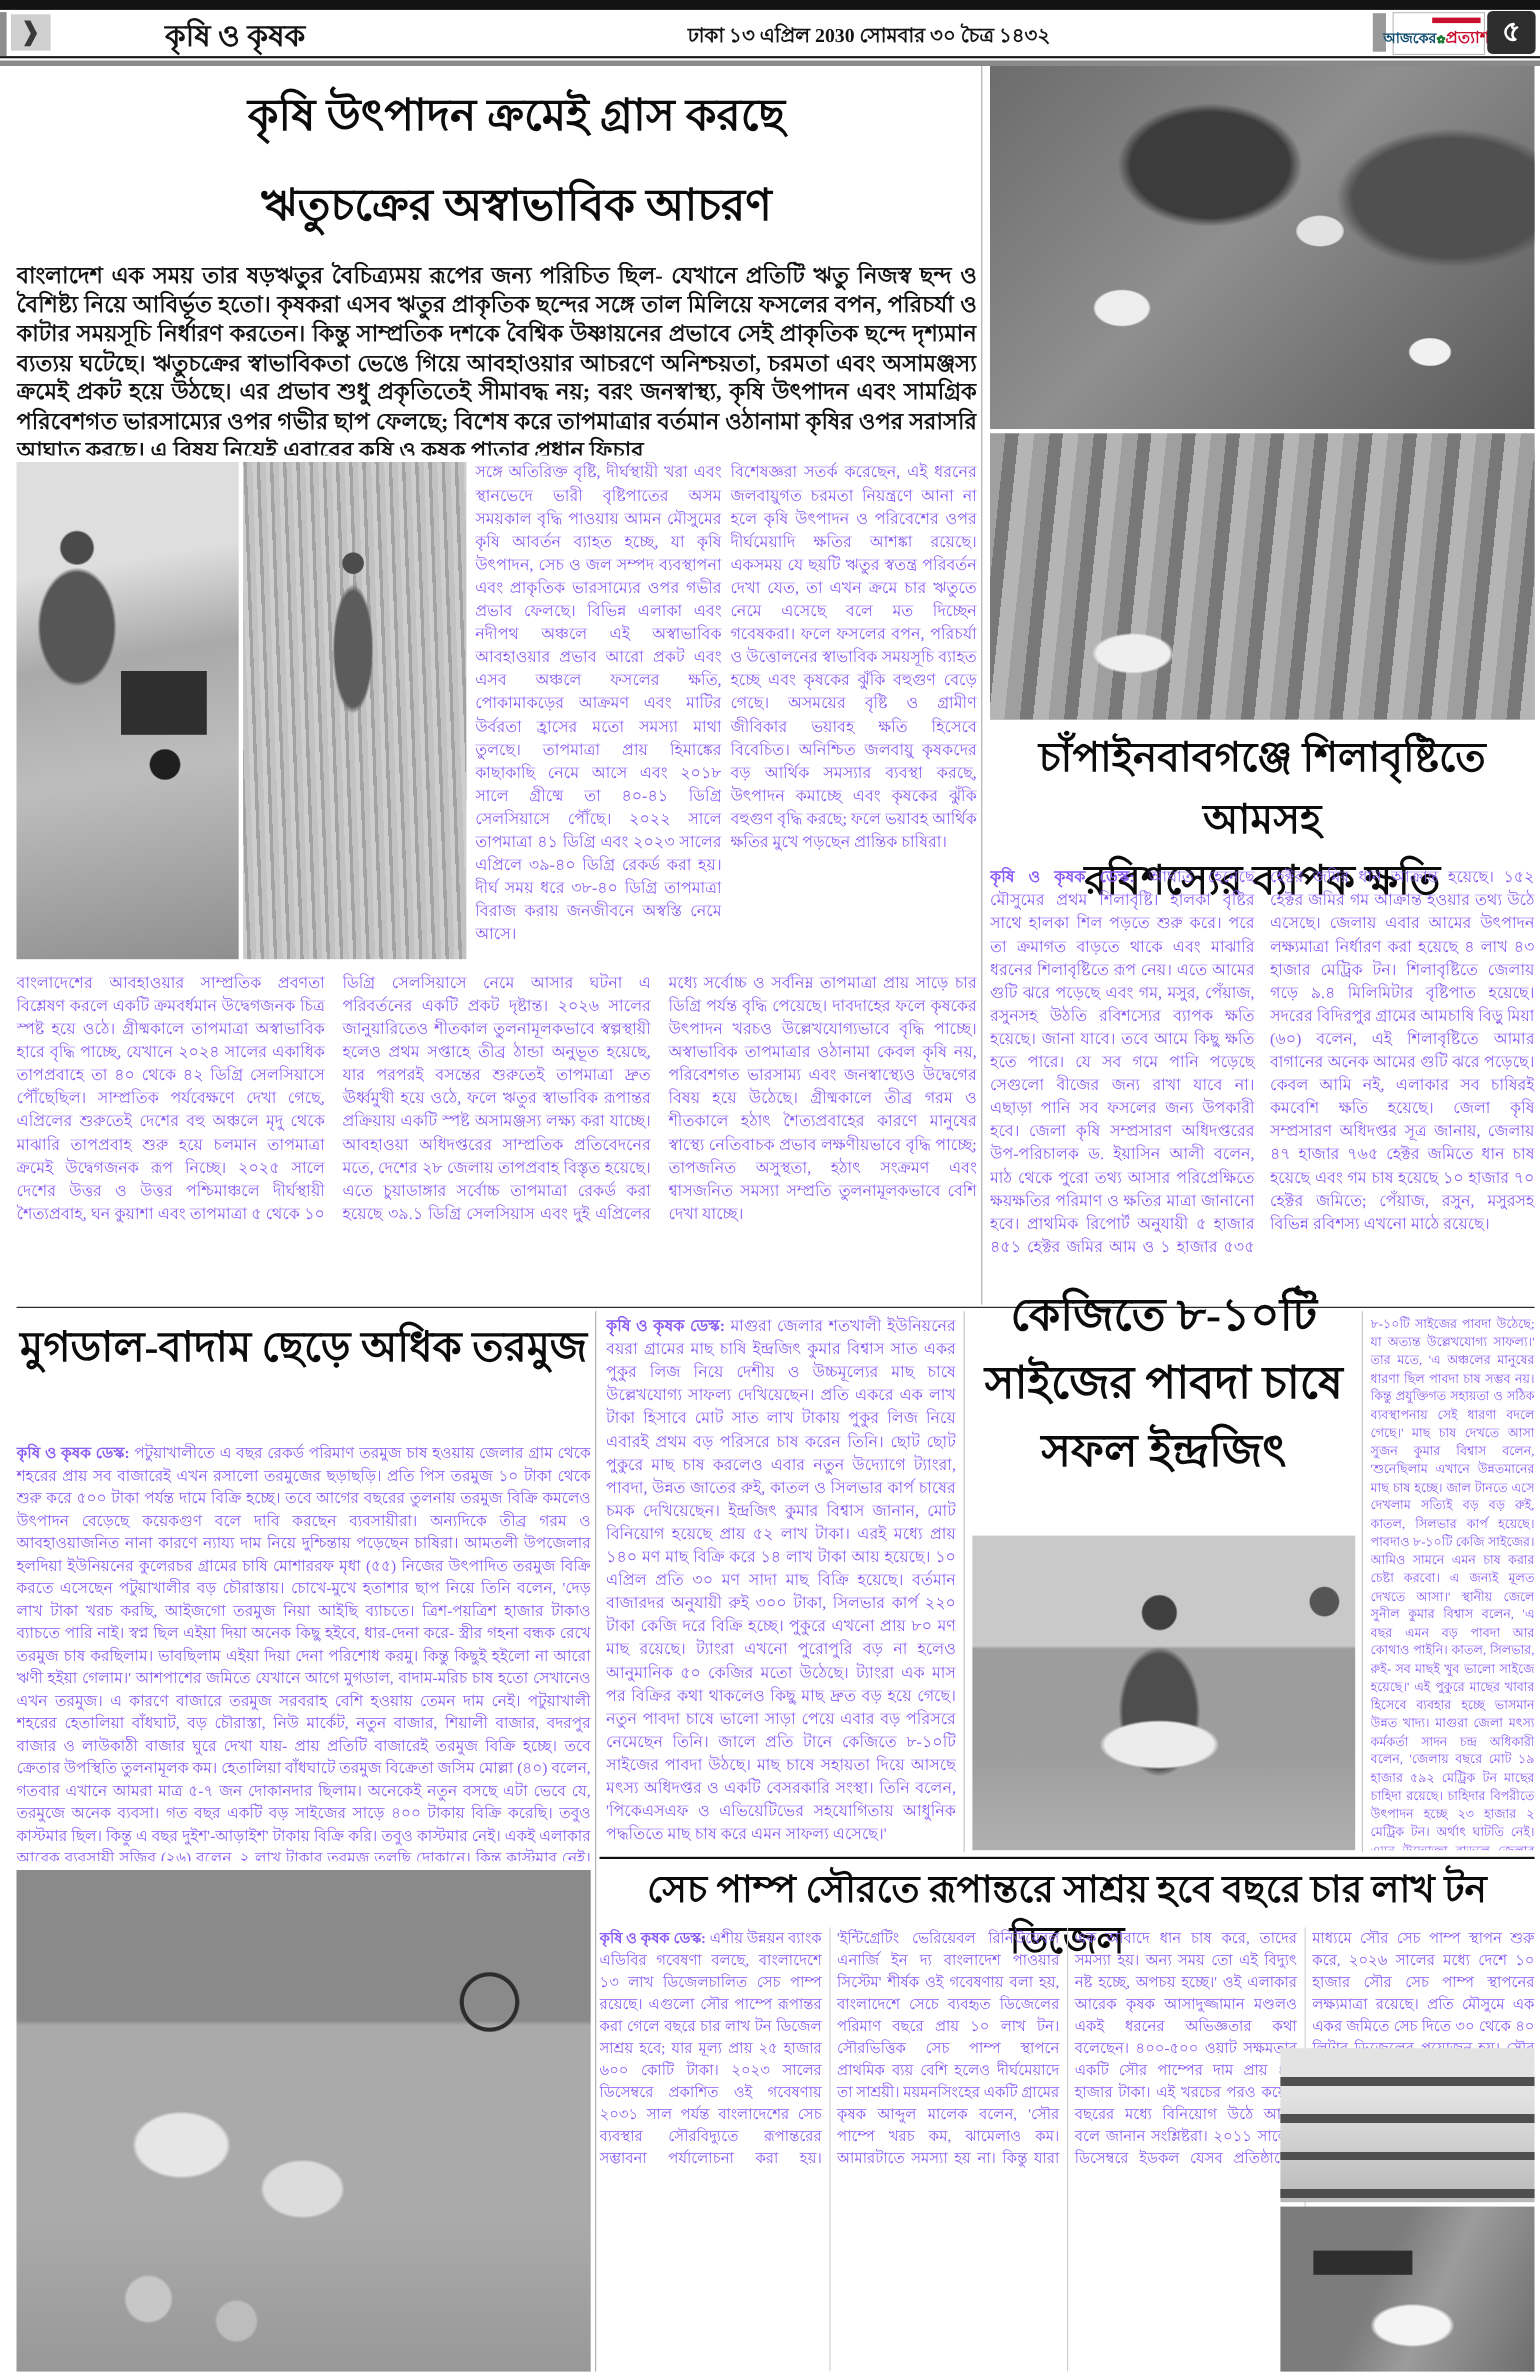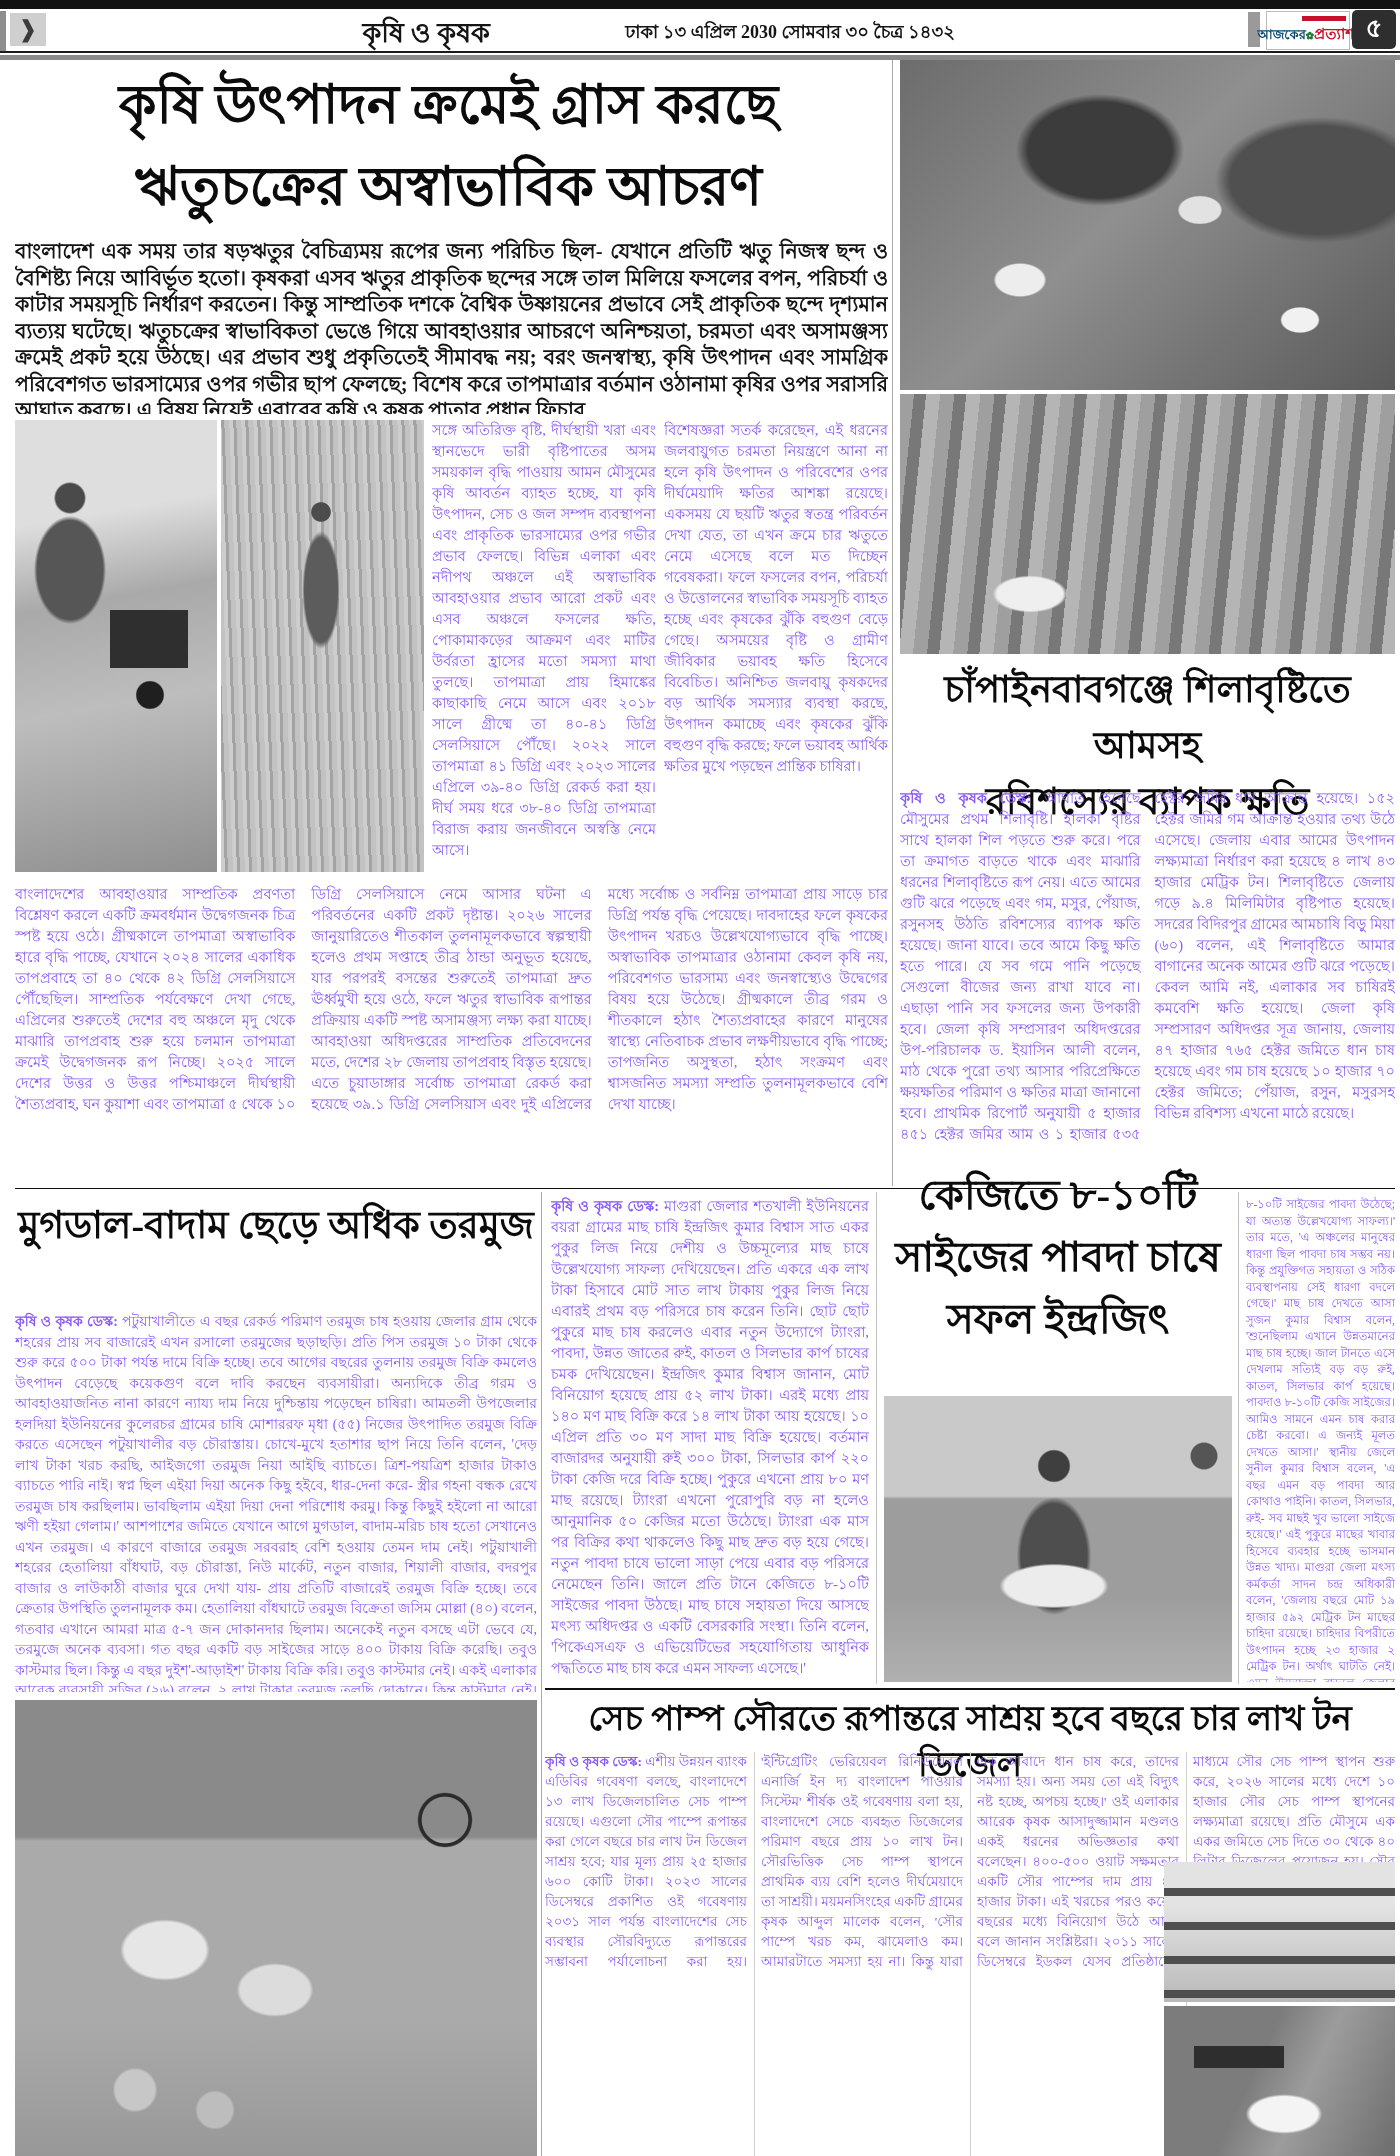--- a/index.html
+++ b/index.html
@@ -8,21 +8,21 @@
     font-family:"Liberation Serif","DejaVu Serif",serif;color:#141414;
     overflow:hidden;
   }
   .abs{position:absolute;}
   
   #topbar{left:0;top:0;width:1400px;height:9px;background:#121212;}
   #edge-strip{left:0;top:11px;width:6px;height:40px;background:#8d8d8d;}
   #nav-box{left:10px;top:13px;width:36px;height:33px;background:#cfcfcf;
     display:flex;align-items:center;justify-content:center;
     font-size:24px;font-weight:bold;color:#3a3a3a;cursor:pointer;}
-  .section-title{left:150px;top:12px;width:340px;text-align:right;
+  .section-title{left:150px;top:12px;width:340px;text-align:left;
     font-size:27px;font-weight:700;}
   .dateline{left:540px;top:18px;width:500px;text-align:center;
     font-size:18px;font-weight:700;}
   #pre-logo-block{left:1248px;top:12px;width:12px;height:35px;background:#9a9a9a;}
   #logo-box{left:1266px;top:11px;width:82px;height:37px;border:1px solid #bbb;
     background:#fff;display:flex;flex-direction:column;align-items:center;justify-content:center;}
   #logo-box .tag{width:44px;height:5px;background:#c8102e;align-self:flex-end;margin:1px 3px 1px 0;}
   #logo-line{font-weight:700;font-size:13px;white-space:nowrap;}
   #logo-line .w1{color:#0c4a6e;}
   #logo-line .w2{color:#c8102e;font-size:15px;}
@@ -33,21 +33,21 @@
   #rule-thick{left:0;top:55px;width:1400px;height:5px;background:#8a8a8a;}
 
   
   .headline{font-weight:700;text-align:center;color:#0b0b0b;letter-spacing:0;}
   .body-text{font-size:14.5px;line-height:21px;text-align:justify;overflow:hidden;color:#8b5cf6;}
   .byline{font-weight:700;}
   .vrule{background:#a8a8a8;width:1px;}
   .hrule{background:#111;height:1px;}
 
   
-  #lead-headline{left:12px;top:64px;width:873px;font-size:54px;line-height:82px;}
+  #lead-headline{left:33px;top:64px;width:873px;font-size:40px;line-height:82px;}
   #lead-para{left:15px;top:238px;width:873px;height:176px;
     font-size:20.5px;line-height:26.5px;font-weight:700;text-align:justify;overflow:hidden;}
   #lead-col-a{left:432px;top:420px;width:224px;height:452px;}
   #lead-col-b{left:664px;top:420px;width:224px;height:452px;}
   #lead-below{left:15px;top:884px;width:873px;height:300px;
     column-count:3;column-gap:16px;}
   #vrule-main{left:892px;top:60px;height:1126px;}
 
   
   .photo{overflow:hidden;background:#c4c4c4;}

